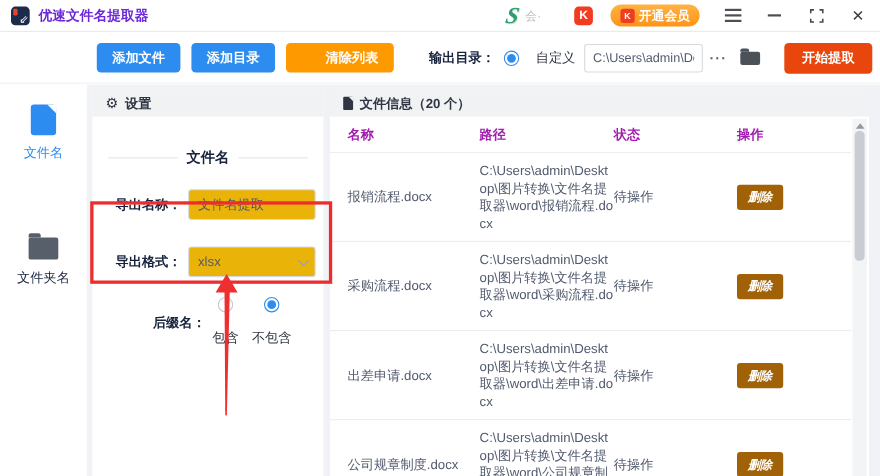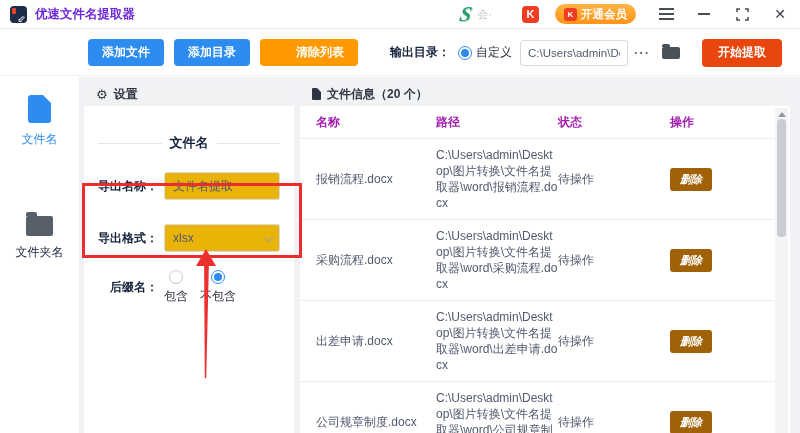--- a/index.html
+++ b/index.html
@@ -37,21 +37,21 @@
   .close-x { font-size:14px; color:#3a3f45; line-height:1; }
   .win-btn:last-child { margin-right:12px; }
   
   .toolbar { position:absolute; top:30px; left:0; right:0; height:46px; background:#fff;
     border-bottom:1px solid #eef0f2; display:flex; align-items:center; padding-left:88px; }
   .btn { border:none; cursor:pointer; color:#fff; font-size:12px; font-weight:bold;
     height:27px; padding:0 14px; border-radius:4px; }
   .btn-blue { background:#2d8cf0; margin-right:10px; }
   .btn-orange { background:#ff9900;padding-left:36px; }
   .out-label { margin-left:32px; font-weight:bold; color:#17233d; }
-  .radio-wrap { display:flex; align-items:center; gap:4px; margin-left:8px; cursor:pointer; }
+  .radio-wrap { display:flex; align-items:center; gap:15px; margin-left:8px; cursor:pointer; }
   .radio { width:14px; height:14px; border-radius:50%; background:#fff; border:1px solid #c5cad1;
     position:relative; flex:0 0 auto; }
   .radio.checked { border:1.5px solid #2d8cf0; }
   .radio.checked::after { content:""; position:absolute; left:50%; top:50%; width:8px; height:8px;
     margin:-4px 0 0 -4px; border-radius:50%; background:#2d8cf0; }
   .path-input { width:108px; height:26px; margin-left:8px; border:1px solid #d7dbe0; border-radius:3px;
     padding:0 7px; font-size:11.5px; color:#515a6e; font-family:inherit; }
   .more-btn { background:none; border:none; cursor:pointer; color:#666; font-size:13px;
     letter-spacing:1px; margin-left:6px; font-weight:bold; }
   .folder-ic { width:18px; height:12px; background:#4a5157; border-radius:2px; position:relative;
@@ -80,21 +80,21 @@
     padding-left:12px; gap:6px; font-weight:bold; color:#2f3542; }
   .gear-ic { font-size:13px; color:#2f3542; }
   .mini-doc { width:9px; height:12px; background:#2f3542; border-radius:1px; position:relative; }
   .mini-doc::after { content:""; position:absolute; top:0; right:0; width:0; height:0;
     border-left:4px solid transparent; border-top:4px solid #f1f2f4; }
   
   .set-body { padding-top:28px; }
   .section-title { display:flex; align-items:center; gap:8px; margin:0 14px 20px; }
   .section-title i { flex:1; height:1px; background:#e3e6ea; }
   .section-title b { font-size:13px; color:#17233d; }
-  .form-row { display:flex; align-items:center; margin:0 0 14px 0; min-height:28px; }
+  .form-row { display:flex; align-items:center; margin:0 0 14px 0; min-height:28px;justify-content:center; }
   .form-label { width:74px; text-align:right; font-weight:bold; color:#17233d; flex:0 0 auto; }
   .text-input, .select-box { width:116px; height:28px; border:1px solid #d7dbe0; border-radius:3px;
     padding:0 8px; font-size:12px; color:#515a6e; font-family:inherit; background:#eab308; }
   .select-box { display:flex; align-items:center; justify-content:space-between; cursor:pointer; }
   .chev { width:7px; height:7px; border-right:1.5px solid #9aa0a8; border-bottom:1.5px solid #9aa0a8;
     transform:rotate(45deg) translateY(-2px); }
   .suffix-row { margin-top:18px; }
   .suffix-row .radio-wrap { margin-left:6px;flex-direction:column; }
   .suffix-row .radio-wrap + .radio-wrap { margin-left:12px; }
   

